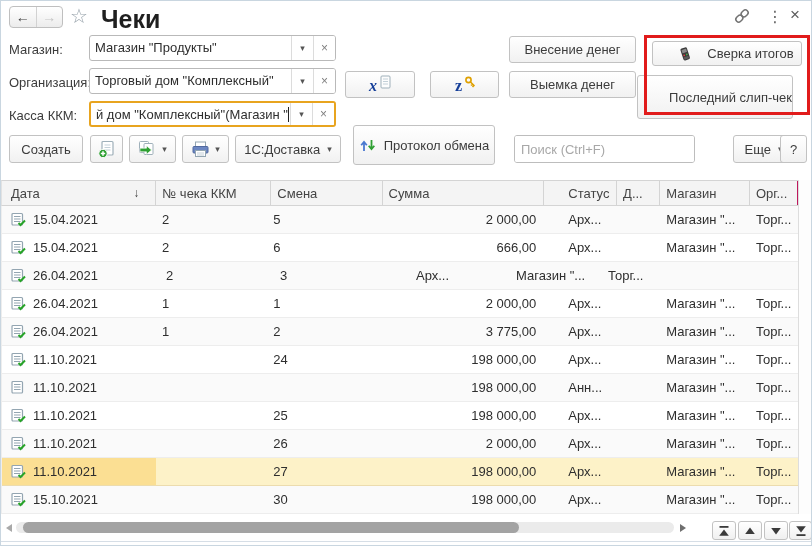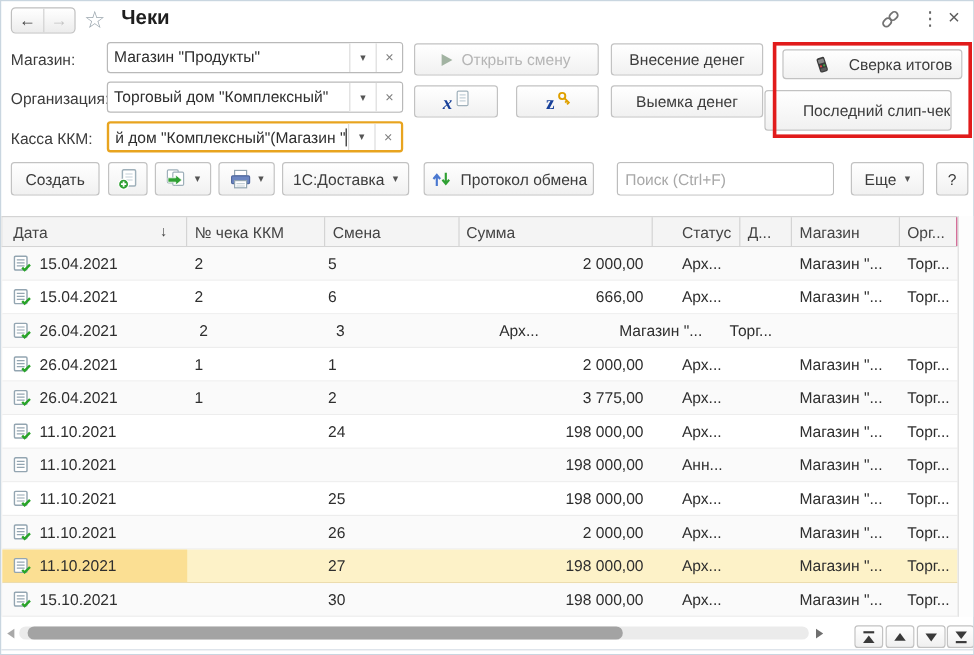--- a/index.html
+++ b/index.html
@@ -6,21 +6,21 @@
   html, body { width: 812px; height: 546px; }
   body { font-family: "Liberation Sans", "DejaVu Sans", sans-serif; }
   .app { position: relative; width: 812px; height: 546px; background: #fff; overflow: hidden; border: 1px solid #c9d6e0; }
 
   
   .navgroup { position: absolute; left: 8px; top: 5px; width: 54px; height: 22px; display: flex; border: 1px solid #bfbfbf; border-radius: 4px; background: linear-gradient(#fff, #ececec); overflow: hidden; }
   .navgroup .half { flex: 1; display: flex; align-items: center; justify-content: center; font-size: 14px; font-weight: bold; }
   .navgroup .half.back { color: #3f3f3f; border-right: 1px solid #d2d2d2; }
   .navgroup .half.fwd { color: #c4c4c4; }
   .fav-star { position: absolute; left: 69px; top: 3px; font-size: 20px; color: #9aa5ad; }
-  .win-title { position: absolute; left: 100px; top: 4px; font-size: 17px; font-weight: bold; color: #1f1f1f; }
+  .win-title { position: absolute; left: 100px; top: 4px; font-size: 25px; font-weight: bold; color: #1f1f1f; }
   .hdr-ico { position: absolute; top: 7px; color: #6a6a6a; }
   .hdr-link { left: 732px; top: 6px; }
   .hdr-dots { left: 766px; font-size: 16px; color: #666; letter-spacing: 0; line-height: 18px; }
   .hdr-close { left: 789px; top: 4px; font-size: 17px; color: #5d5d5d; }
 
   
   .flabel { position: absolute; left: 8px; font-size: 13px; color: #3c3c3c; }
   .combo { position: absolute; left: 88px; width: 247px; height: 26px; display: flex; background: #fff; border: 1px solid #b9b9b9; border-radius: 3px; overflow: hidden; }
   .combo.focused { border: 2px solid #e8a41f; }
   .combo .txt { flex: 1; font-size: 13px; color: #2e2e2e; line-height: 23px; padding: 0 5px; white-space: nowrap; overflow: hidden; }
@@ -125,24 +125,20 @@
   <div class="combo focused" style="top:100px">
     <div class="txt"><span>й дом "Комплексный"(Магазин "</span><span class="caret"></span></div>
     <div class="cbtn">
         <span class="dd-glyph">▾</span>
       </div>
     <div class="cbtn">
         <span class="clr-glyph">×</span>
       </div>
   </div>
 
-  <div class="btn disabled" style="left:344px;top:35px;width:154px;height:27px">
-    <span class="play-tri"></span>
-    <span>Открыть смену</span>
-  </div>
   <div class="btn" style="left:508px;top:35px;width:127px;height:27px">Внесение денег</div>
 
   <div class="btn" style="left:344px;top:70px;width:70px;height:27px">
     <svg width="24" height="19" viewBox="0 0 24 19">
       <rect x="13" y="1" width="9" height="12" rx="1" fill="#fdfdfd" stroke="#9fb0ba"></rect>
       <line x1="15" y1="4" x2="20" y2="4" stroke="#c3d0d8"></line>
       <line x1="15" y1="6.5" x2="20" y2="6.5" stroke="#c3d0d8"></line>
       <line x1="15" y1="9" x2="20" y2="9" stroke="#c3d0d8"></line>
       <text x="1" y="16" font-size="16" font-weight="bold" font-style="italic" fill="#17409a" font-family="Liberation Serif, serif">x</text>
     </svg>
@@ -163,21 +159,21 @@
       <g transform="rotate(-18 8 8)">
         <rect x="4.8" y="1.8" width="6.8" height="12.4" rx="1.6" fill="#3b3b3b"></rect>
         <rect x="5.8" y="3.2" width="4.8" height="3.4" rx="0.5" fill="#8a8a8a"></rect>
         <circle cx="6.8" cy="9" r="0.9" fill="#e04040"></circle>
         <circle cx="9.6" cy="9" r="0.9" fill="#46a546"></circle>
         <rect x="5.8" y="10.8" width="4.8" height="2.4" rx="0.4" fill="#5c5c5c"></rect>
       </g>
     </svg>
     <span class="lbl-grow">Сверка итогов</span>
   </div>
-  <div class="btn icon-left" style="left:636px;top:74px;width:156px;height:34px">
+  <div class="btn icon-left" style="left:636px;top:74px;width:156px;height:44px">
     <svg width="16" height="16" viewBox="0 0 16 16">
       <g transform="rotate(-18 8 8)">
         <rect x="4.8" y="1.8" width="6.8" height="12.4" rx="1.6" fill="#3b3b3b"></rect>
         <rect x="5.8" y="3.2" width="4.8" height="3.4" rx="0.5" fill="#8a8a8a"></rect>
         <circle cx="6.8" cy="9" r="0.9" fill="#e04040"></circle>
         <circle cx="9.6" cy="9" r="0.9" fill="#46a546"></circle>
         <rect x="5.8" y="10.8" width="4.8" height="2.4" rx="0.4" fill="#5c5c5c"></rect>
       </g>
     </svg>
     <span class="lbl-grow">Последний слип-чек</span>
@@ -210,32 +206,32 @@
       <rect x="4.5" y="9.5" width="10" height="6" fill="#fff" stroke="#93a5b1"></rect>
       <line x1="6" y1="12" x2="13" y2="12" stroke="#c3d0d8"></line>
       <line x1="6" y1="14" x2="13" y2="14" stroke="#c3d0d8"></line>
     </svg>
     <span class="dd-glyph">▾</span>
   </div>
   <div class="btn" style="left:234px;top:134px;width:106px;height:28px">
     <span>1С:Доставка</span>
     <span class="dd-glyph">▾</span>
   </div>
-  <div class="btn" style="left:352px;top:134px;width:142px;height:28px">
+  <div class="btn" style="left:352px;top:124px;width:142px;height:40px">
     <svg width="18" height="17" viewBox="0 0 18 17">
       <path d="M5 14 V5.5 M2.2 8.2 L5 4.8 L7.8 8.2" fill="none" stroke="#4a78d0" stroke-width="1.8"></path>
       <path d="M12.5 3 V11.5 M9.7 8.8 L12.5 12.2 L15.3 8.8" fill="none" stroke="#2fa033" stroke-width="1.8"></path>
     </svg>
     <span>Протокол обмена</span>
   </div>
   <div class="search">
     <input type="text" placeholder="Поиск (Ctrl+F)" style="">
 
   </div>
-  <div class="btn" style="left:708px;top:134px;width:61px;height:28px">
+  <div class="btn" style="left:732px;top:134px;width:61px;height:28px">
     <span>Еще</span>
     <span class="dd-glyph">▾</span>
   </div>
   <div class="btn" style="left:779px;top:134px;width:27px;height:28px">?</div>
 
   <div class="thead">
     <div class="th c-date">
       <span>Дата</span>
       <span class="sort-arrow">↓</span>
     </div>

